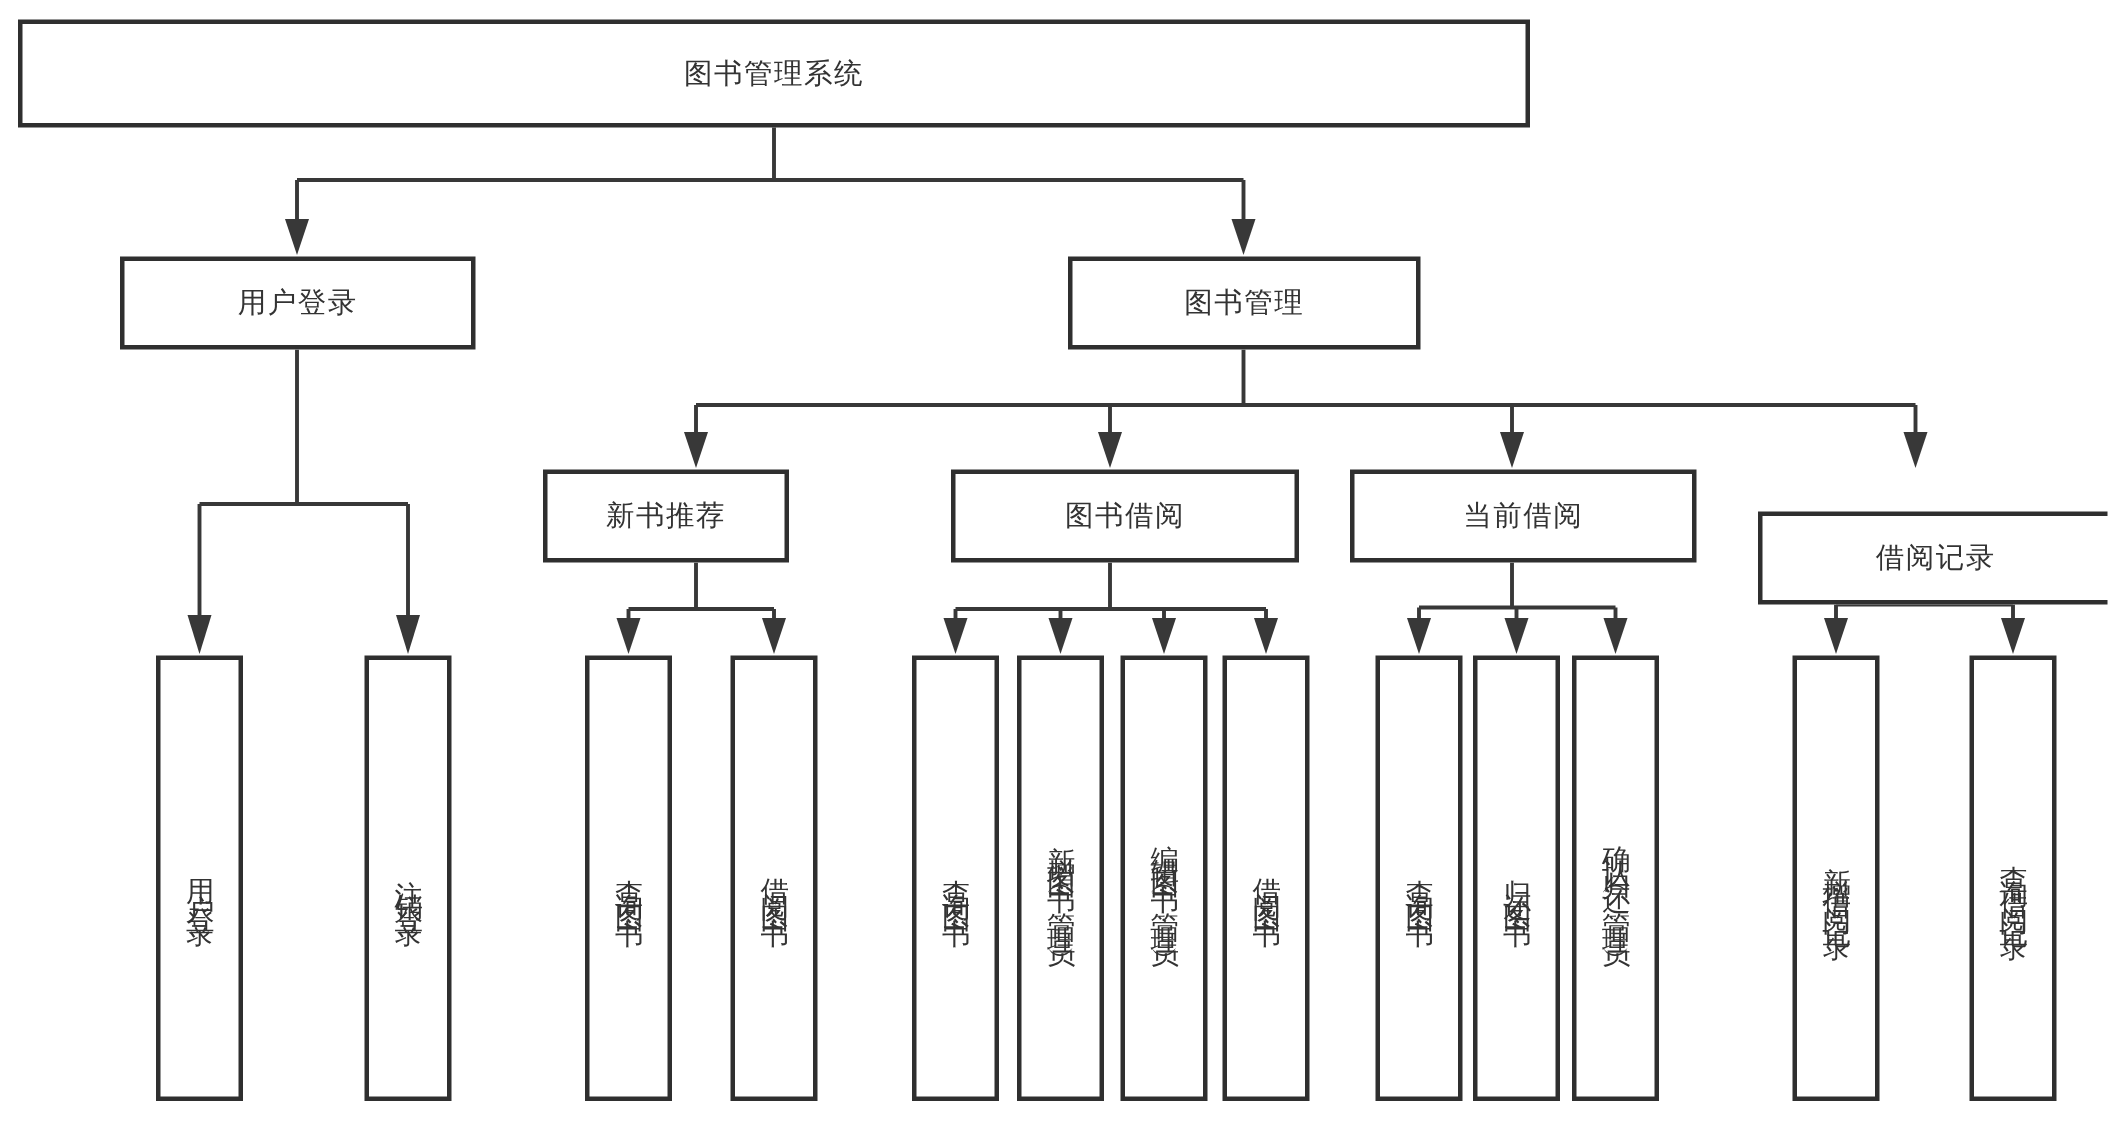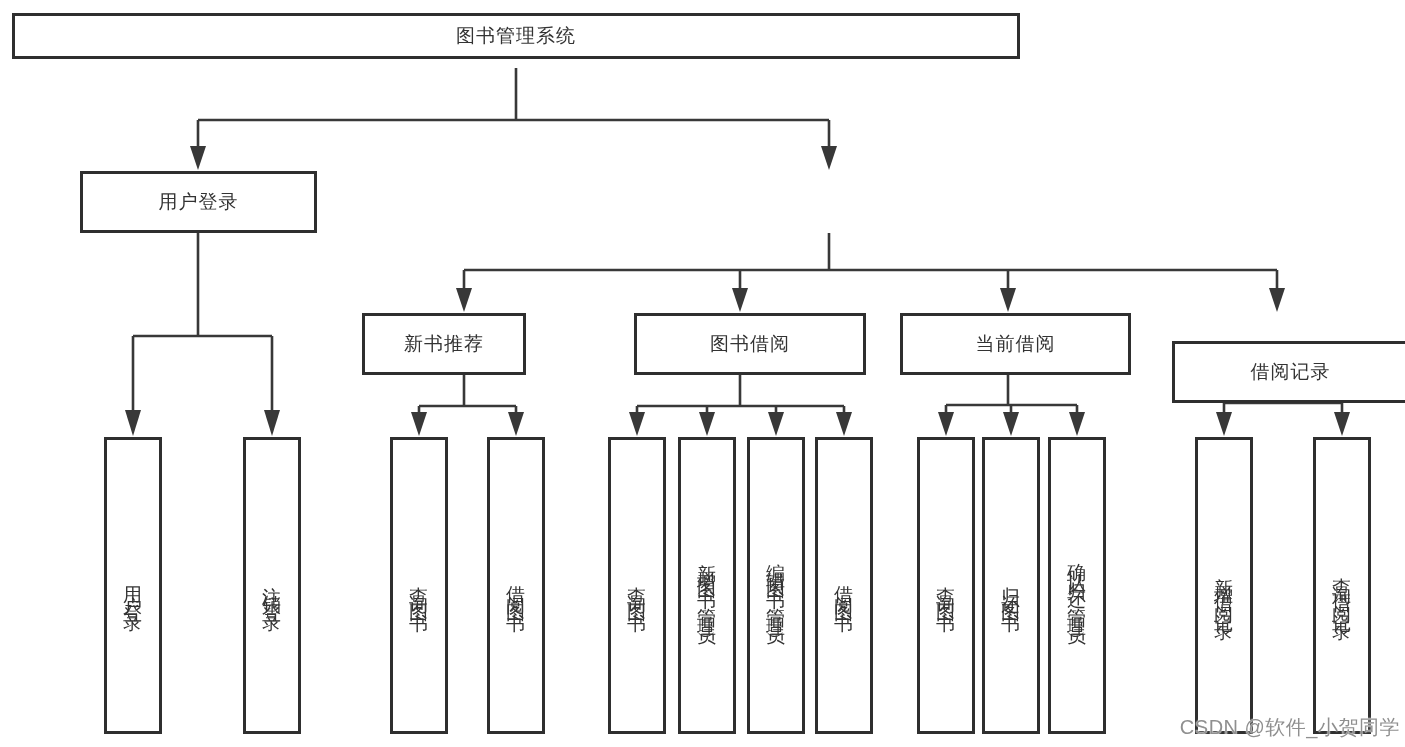--- a/index.html
+++ b/index.html
@@ -148,23 +148,24 @@
       <path d="M1224,403 H1342"></path>
       <path d="M1224,403 V414"></path>
       <path d="M1342,403 V414"></path>
     </g>
     <g fill="#383838" stroke="none">
       <path d="M1216,412 L1232,412 L1224,436 Z"></path>
       <path d="M1334,412 L1350,412 L1342,436 Z"></path>
     </g>
   </svg>
 
-  <div class="node" style="left:12px;top:13px;width:1008px;height:46px;">图书管理系统</div>
+  <div class="node" style="left:12px;top:13px;width:1008px;height:72px;">图书管理系统</div>
 
   <div class="node" style="left:80px;top:171px;width:237px;height:62px;">用户登录</div>
+  <div class="node" style="left:712px;top:171px;width:235px;height:62px;">图书管理</div>
 
   <div class="node" style="left:362px;top:313px;width:164px;height:62px;">新书推荐</div>
   <div class="node" style="left:634px;top:313px;width:232px;height:62px;">图书借阅</div>
   <div class="node" style="left:900px;top:313px;width:231px;height:62px;">当前借阅</div>
   <div class="node" style="left:1172px;top:313px;width:237px;height:62px;margin-top:28px;">借阅记录</div>
 
   <div class="node leaf" style="left:104px;top:437px;width:58px;height:297px;">用户登录</div>
   <div class="node leaf" style="left:243px;top:437px;width:58px;height:297px;">注销登录</div>
 
   <div class="node leaf" style="left:390px;top:437px;width:58px;height:297px;">查询图书</div>
@@ -175,15 +176,14 @@
   <div class="node leaf" style="left:747px;top:437px;width:58px;height:297px;">编辑图书（管理员）</div>
   <div class="node leaf" style="left:815px;top:437px;width:58px;height:297px;">借阅图书</div>
 
   <div class="node leaf" style="left:917px;top:437px;width:58px;height:297px;">查询图书</div>
   <div class="node leaf" style="left:982px;top:437px;width:58px;height:297px;">归还图书</div>
   <div class="node leaf" style="left:1048px;top:437px;width:58px;height:297px;">确认归还（管理员）</div>
 
   <div class="node leaf" style="left:1195px;top:437px;width:58px;height:297px;">新增借阅记录</div>
   <div class="node leaf" style="left:1313px;top:437px;width:58px;height:297px;">查询借阅记录</div>
 
-  <div class="watermark">CSDN @软件_小贺同学</div>
 
 </div>
 
 </body></html>

